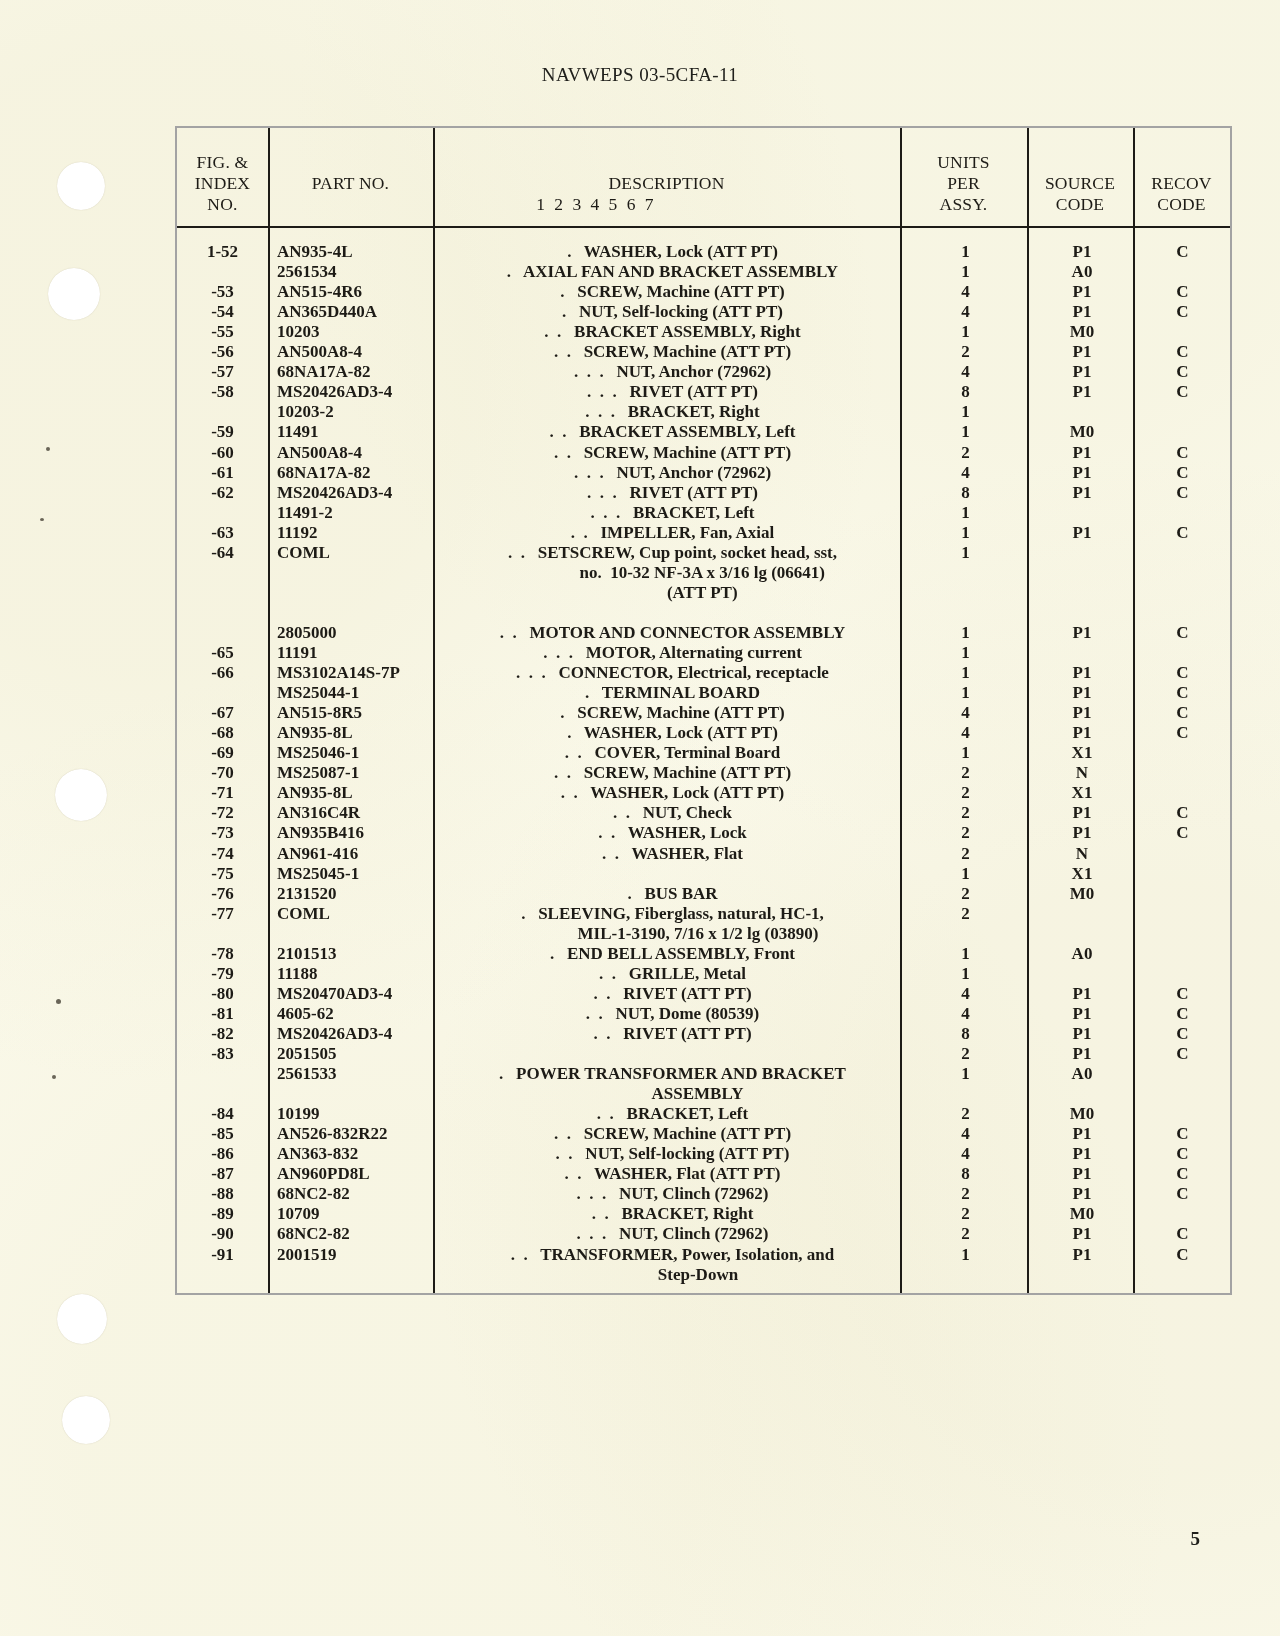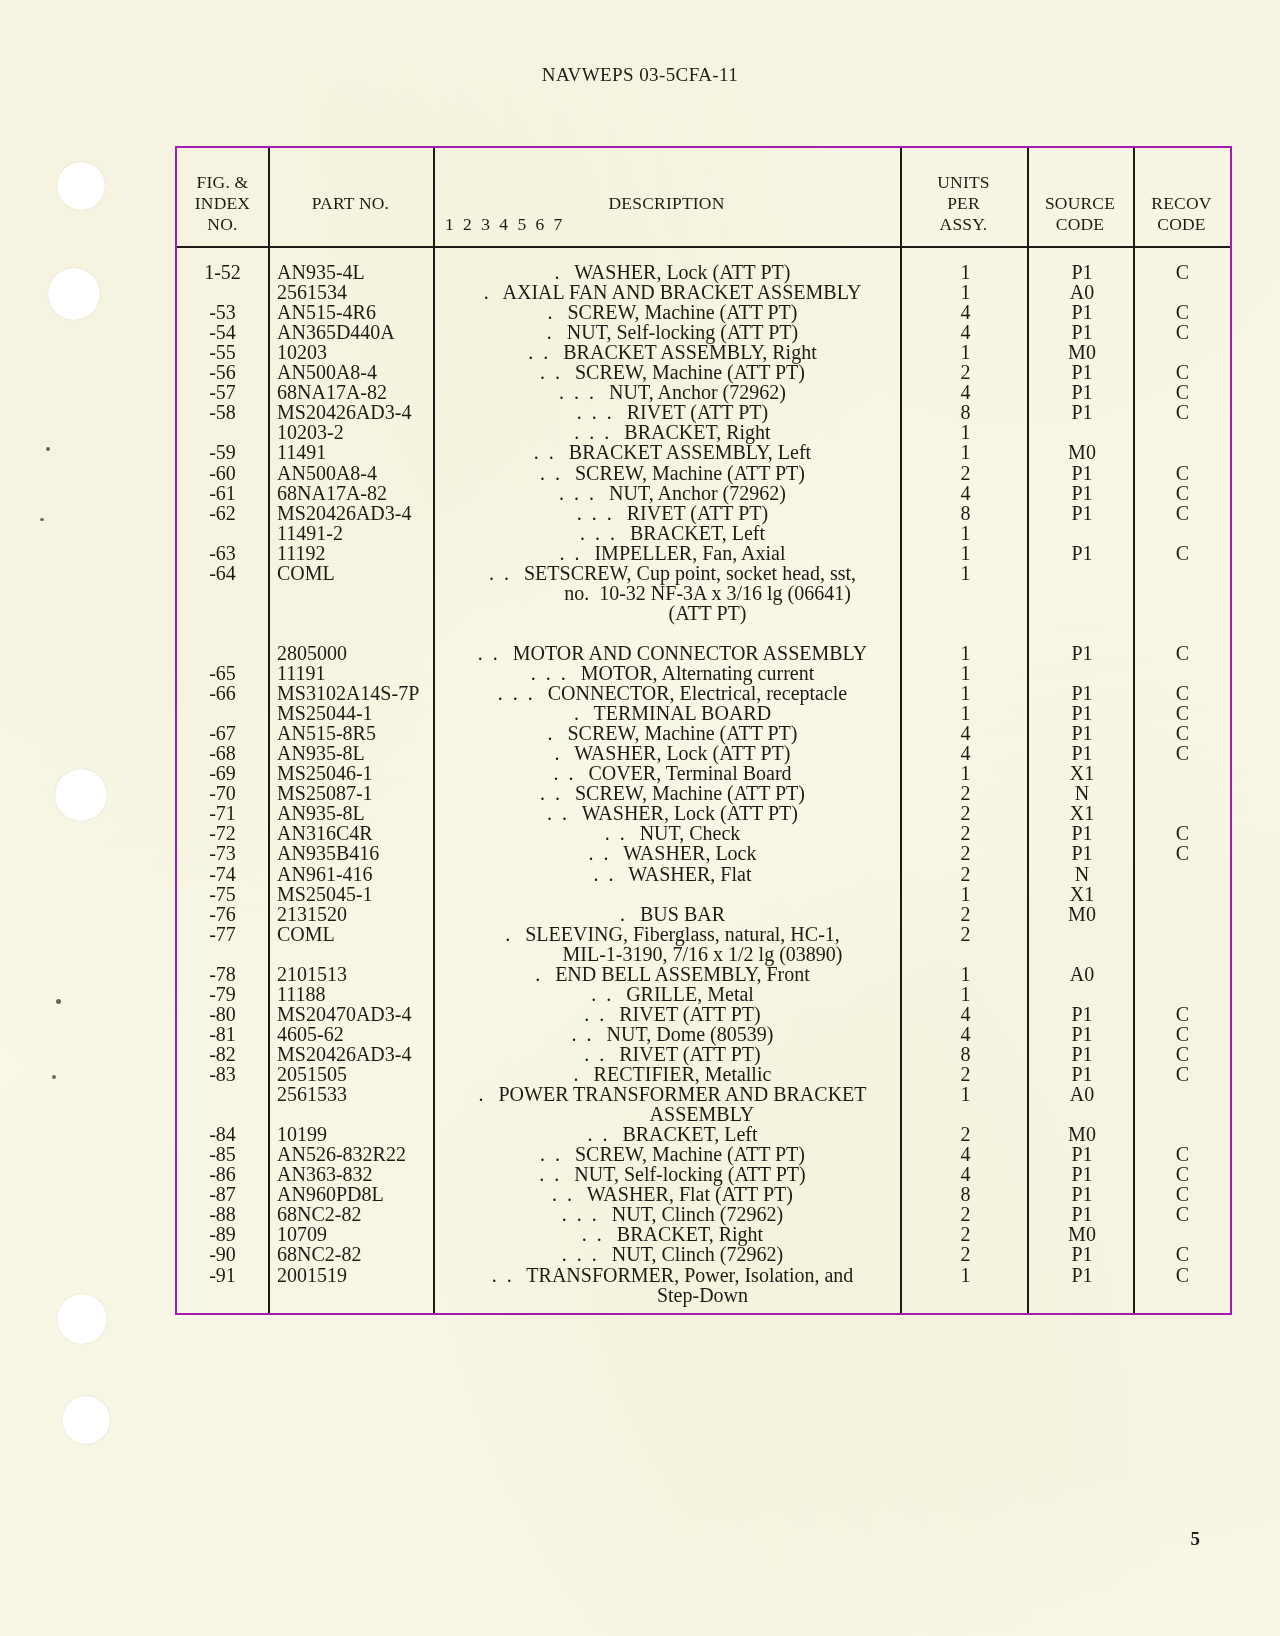--- a/index.html
+++ b/index.html
@@ -70,24 +70,23 @@
     z-index: 2;
   }
 
   
   #table-wrap {
     position: absolute;
     left: 175px;
     top: 126px;
     width: 1057px;
     height: 1169px;
-    border: 2px solid #a21caf;
+    border: 2px solid #a3a3a3;
     box-sizing: border-box;
     z-index: 2;
-    margin-top: 20px;
   }
   
   .vrule {
     position: absolute;
     top: 0;
     bottom: 0;
     width: 2px;
     background: #1d1b16;
   }
   
@@ -117,23 +116,24 @@
     right: 0;
     top: 100px;
     bottom: 0;
     overflow: hidden;
   }
   .row {
     position: absolute;
     left: 0;
     right: 0;
     height: 20px;
-    font-size: 20px;
+    font-size: 17px;
     line-height: 20px;
     color: #1d1b16;
+    font-weight: bold;
   }
   .c-index {
     position: absolute;
     left: 0;
     width: 91px;
     text-align: center;
     white-space: pre;
   }
   .c-part {
     position: absolute;
@@ -205,21 +205,21 @@
       <span class="ln">NO.</span>
     </div>
 
     <div class="hcell" style="left:91px; width:165px; top:45px;">
       <span class="ln">PART NO.</span>
     </div>
 
     <div class="hcell" style="left:256px; width:467px; top:45px;">
       <span class="ln">DESCRIPTION</span>
     </div>
-    <div class="hcell" style="left:268px; width:300px; top:66px; text-align:left;">
+    <div class="hcell" style="left:268px; width:300px; top:66px; text-align:center;">
       <span class="ln">1  2  3  4  5  6  7</span>
     </div>
 
     <div class="hcell" style="left:723px; width:127px; top:24px;">
       <span class="ln">UNITS</span>
       <span class="ln">PER</span>
       <span class="ln">ASSY.</span>
     </div>
 
     <div class="hcell" style="left:850px; width:106px; top:45px;">
@@ -548,21 +548,20 @@
           <div class="c-index">-82</div>
           <div class="c-part">MS20426AD3-4</div>
           <div class="c-desc">.  .   RIVET (ATT PT)</div>
           <div class="c-units">8</div>
           <div class="c-source">P1</div>
           <div class="c-recov">C</div>
         </div>
         <div class="row" style="top: 816px;">
           <div class="c-index">-83</div>
           <div class="c-part">2051505</div>
-          <div class="c-desc">.   RECTIFIER, Metallic</div>
           <div class="c-units">2</div>
           <div class="c-source">P1</div>
           <div class="c-recov">C</div>
         </div>
         <div class="row" style="top: 836.05px;">
           <div class="c-index"></div>
           <div class="c-part">2561533</div>
           <div class="c-desc">.   POWER TRANSFORMER AND BRACKET</div>
           <div class="c-units">1</div>
           <div class="c-source">A0</div>

